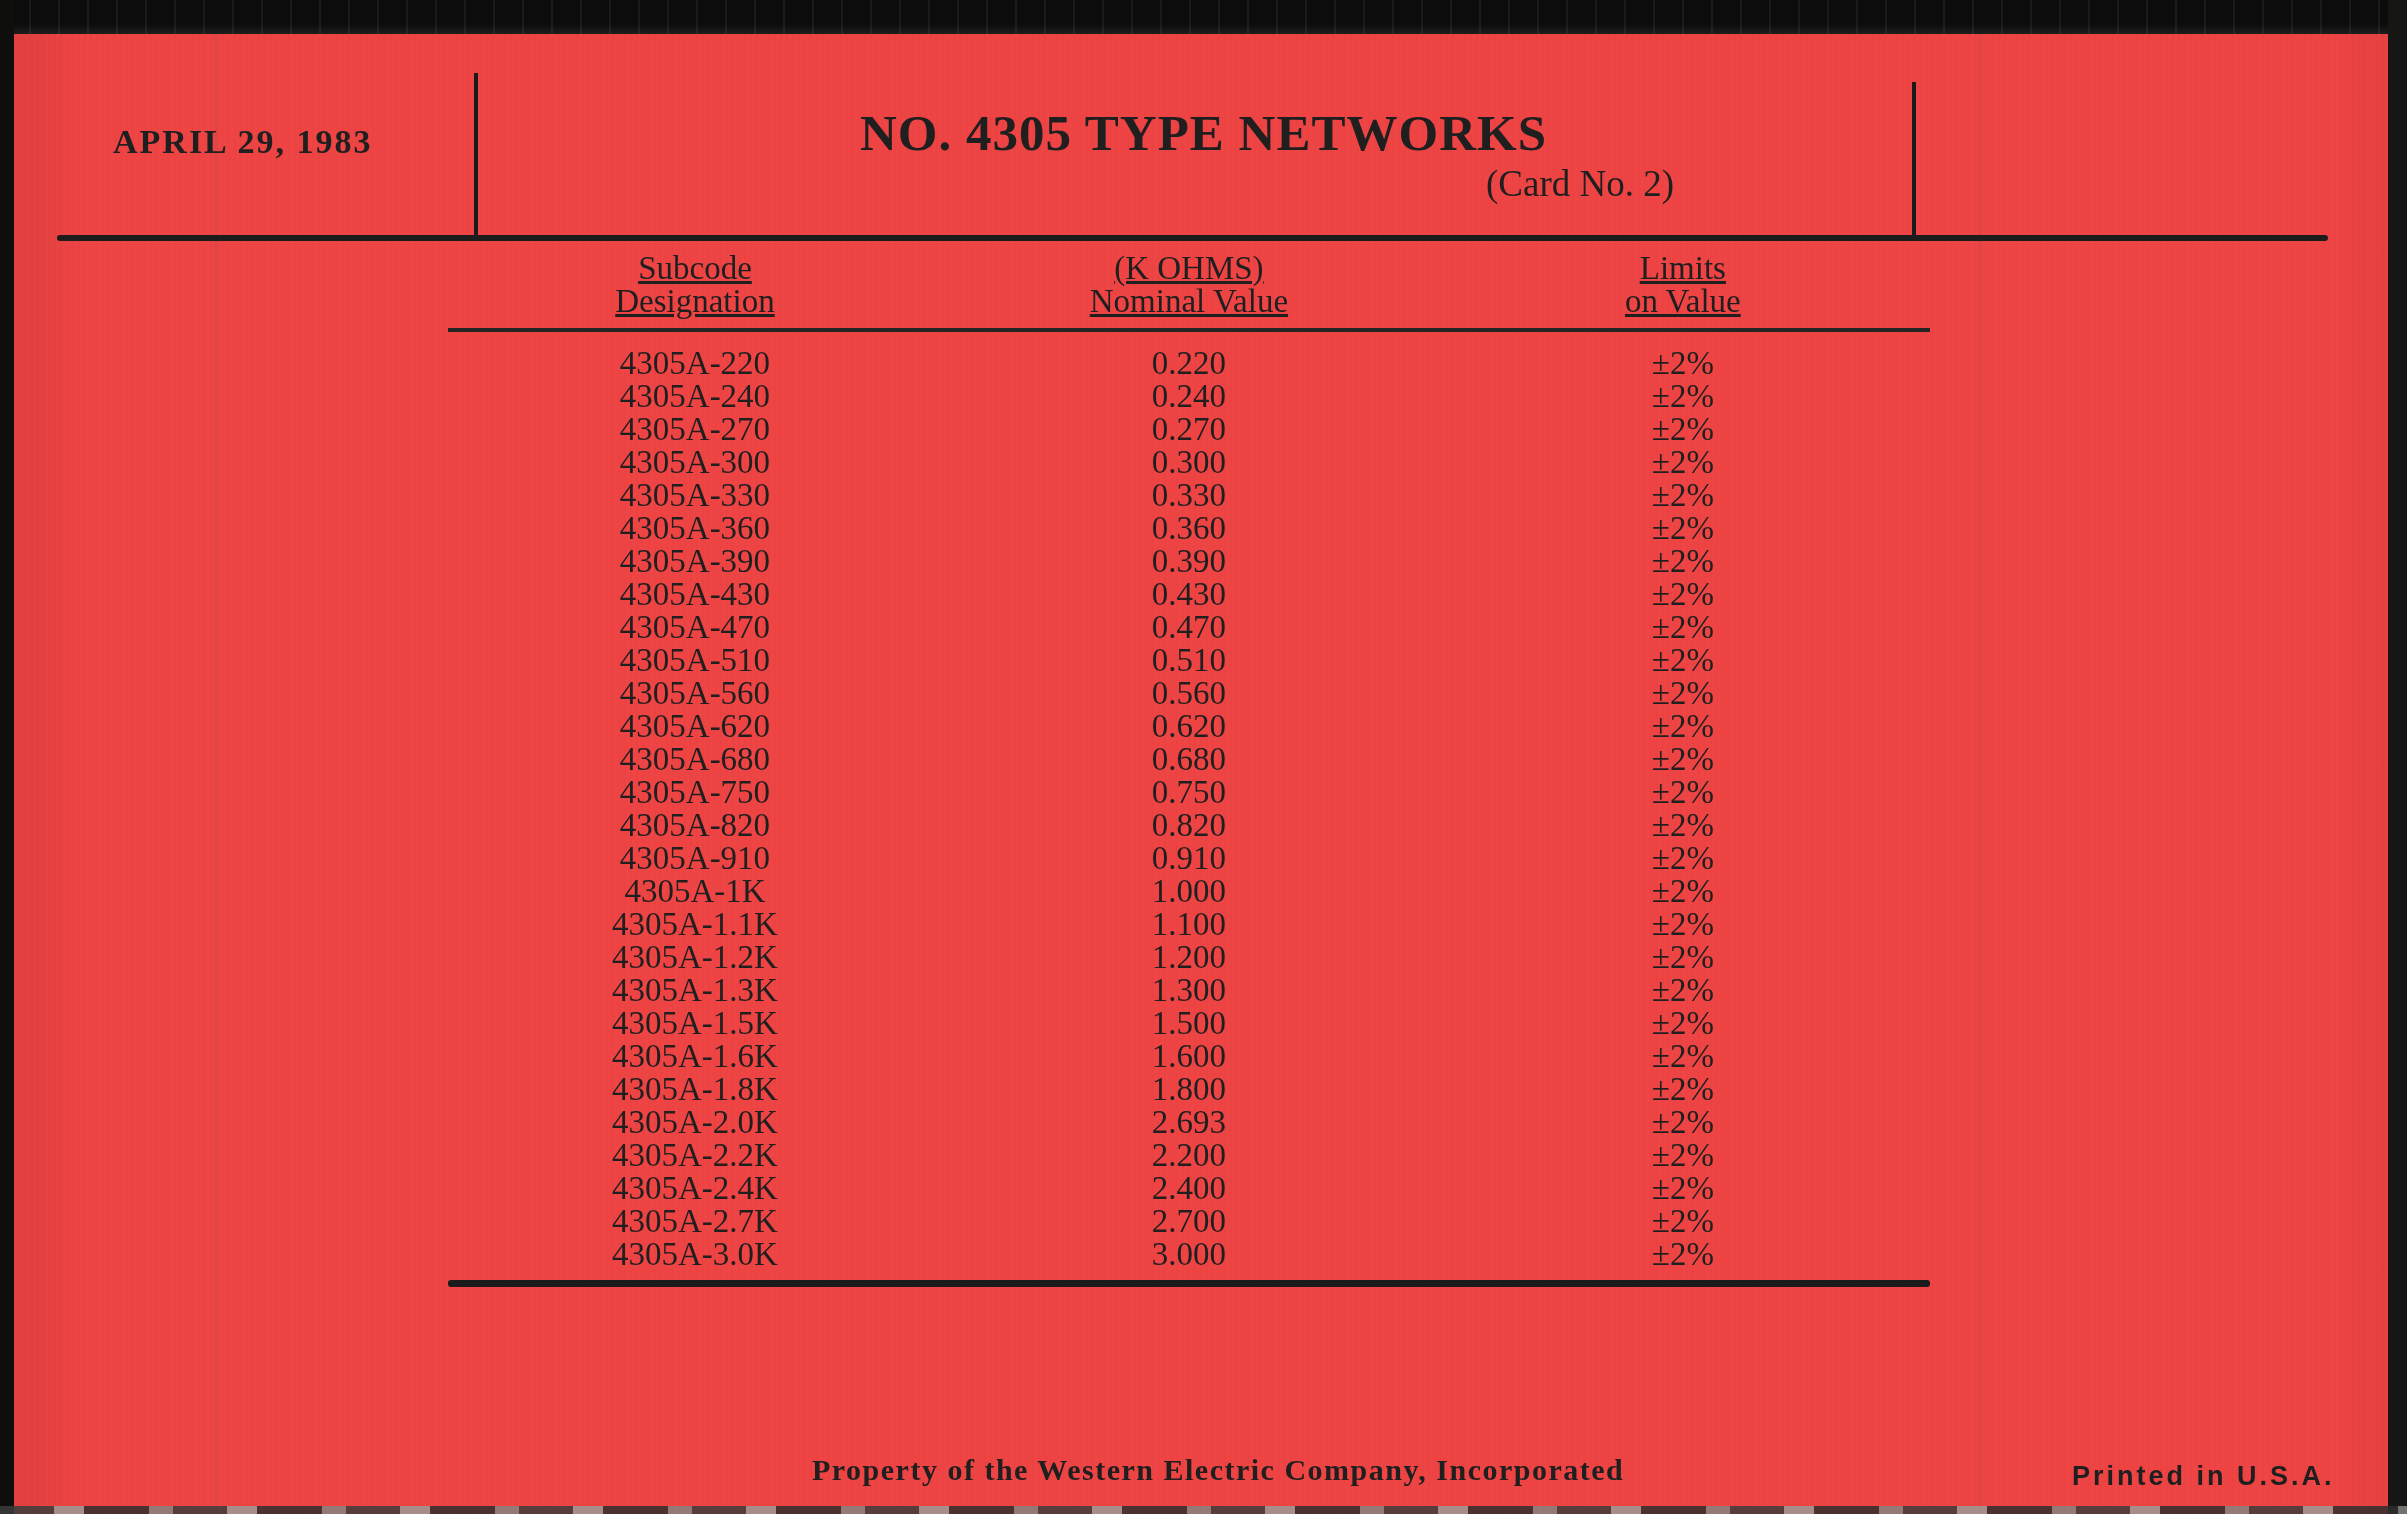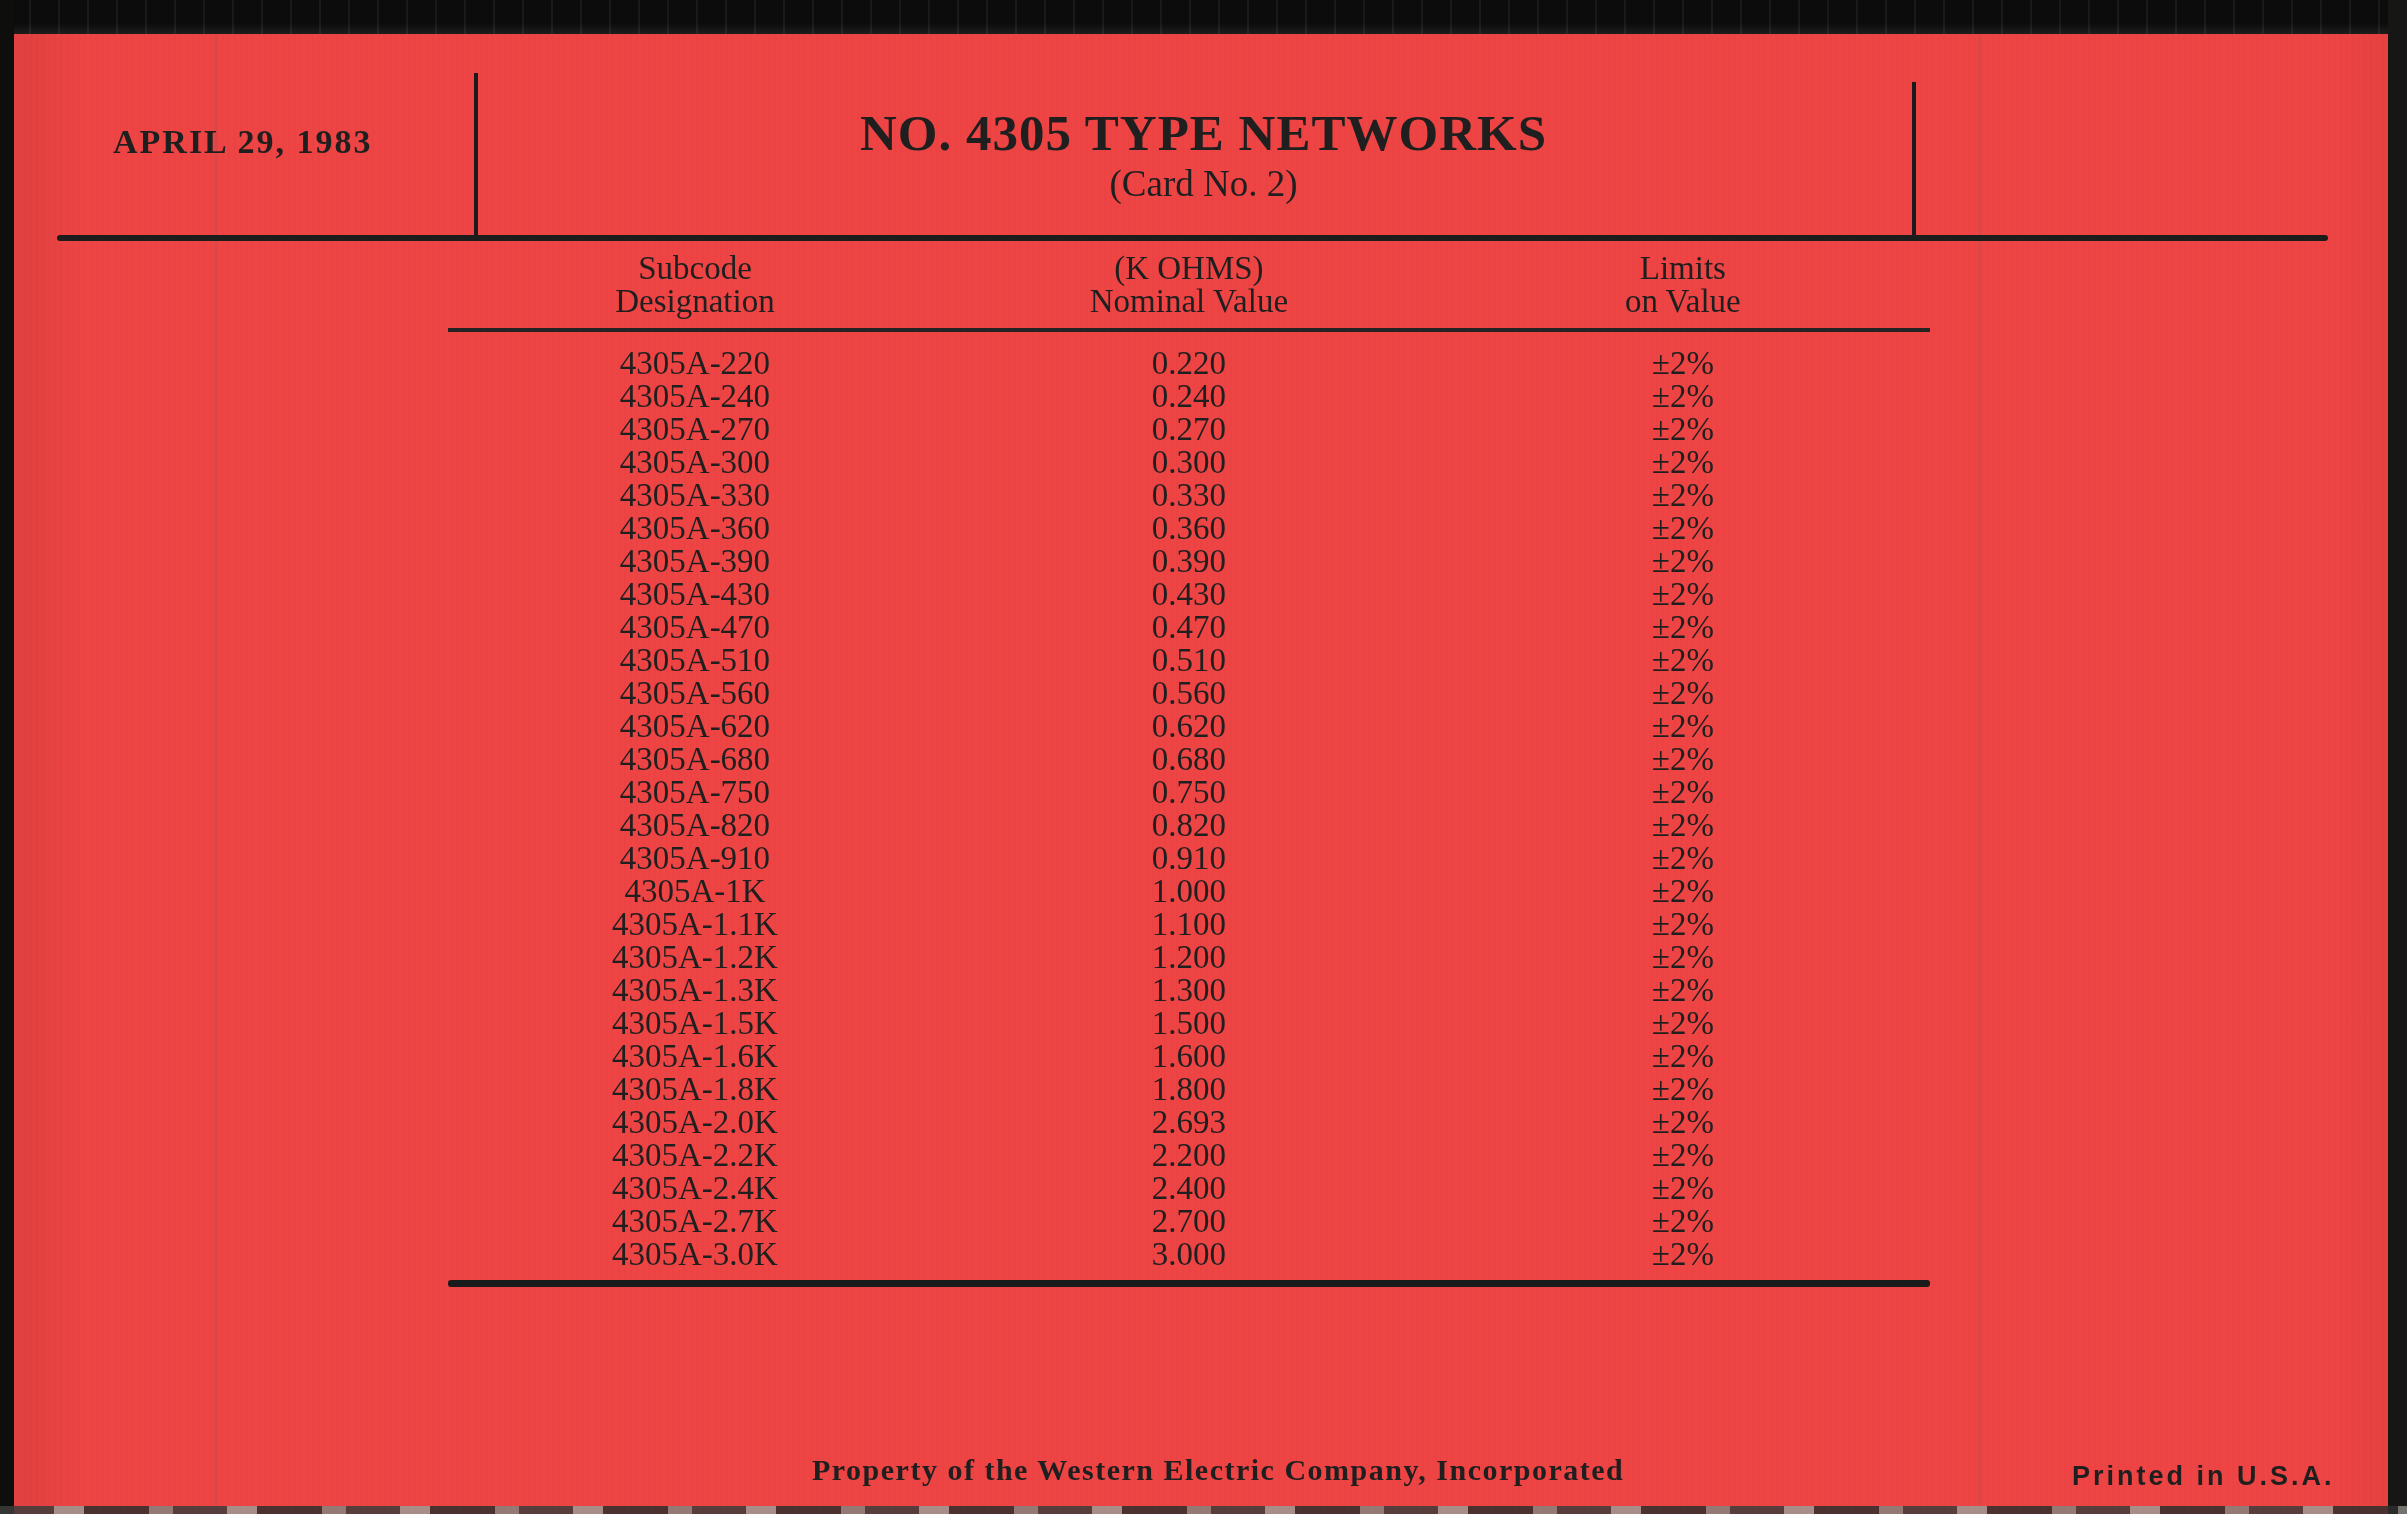--- a/index.html
+++ b/index.html
@@ -40,32 +40,32 @@
   }
 
   
   #doc-date{
     position:absolute;left:113px;top:123px;
     font-size:34px;font-weight:bold;letter-spacing:2px;
     white-space:nowrap;
   }
   #title-block{position:absolute;left:733px;top:105px;width:941px;text-align:center;}
   #doc-title{font-size:51px;font-weight:bold;letter-spacing:1px;line-height:1.1;}
-  #doc-subtitle{font-size:37px;line-height:1.15;margin-top:2px;}
+  #doc-subtitle{font-size:37px;line-height:1.15;margin-top:2px;text-align:right;}
   .vbar{position:absolute;width:4px;background:#1b1b1b;}
   #vbar-left{left:474px;top:73px;height:162px;}
   #vbar-right{left:1912px;top:82px;height:153px;}
   #hrule-top{position:absolute;left:57px;top:235px;width:2271px;height:6px;background:#1c1c1c;border-radius:3px;}
 
   
   #data-table{position:absolute;left:448px;top:248px;width:1482px;}
   .trow{display:flex;}
   .tcell{width:33.33%;text-align:center;}
   #table-header{padding:4px 0 10px 0;border-bottom:4px solid #242424;}
-  #table-header .tcell{font-size:33px;line-height:33px;}
+  #table-header .tcell{font-size:33px;line-height:33px;text-decoration:underline;}
   #table-body{margin-top:15px;}
   #table-body .trow{line-height:33px;font-size:33px;}
   #table-bottom-rule{margin-top:9px;height:7px;background:#1b1b1b;border-radius:3px;}
 
   
   #footer-property{
     position:absolute;left:812px;top:1453px;width:891px;text-align:left;
     font-size:30px;font-weight:bold;letter-spacing:1.5px;white-space:nowrap;
   }
   #footer-printed{

